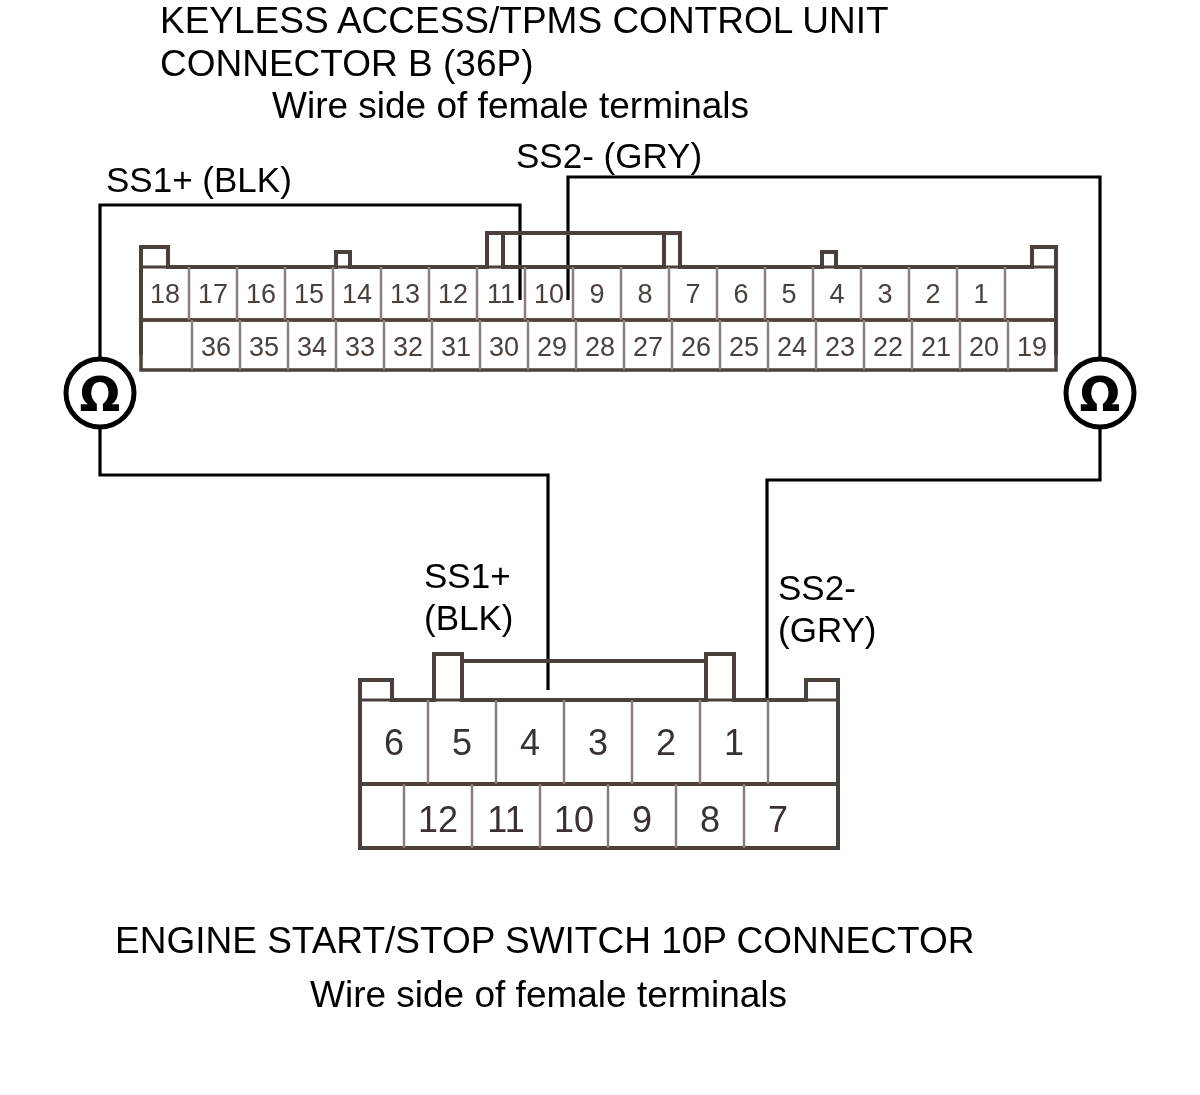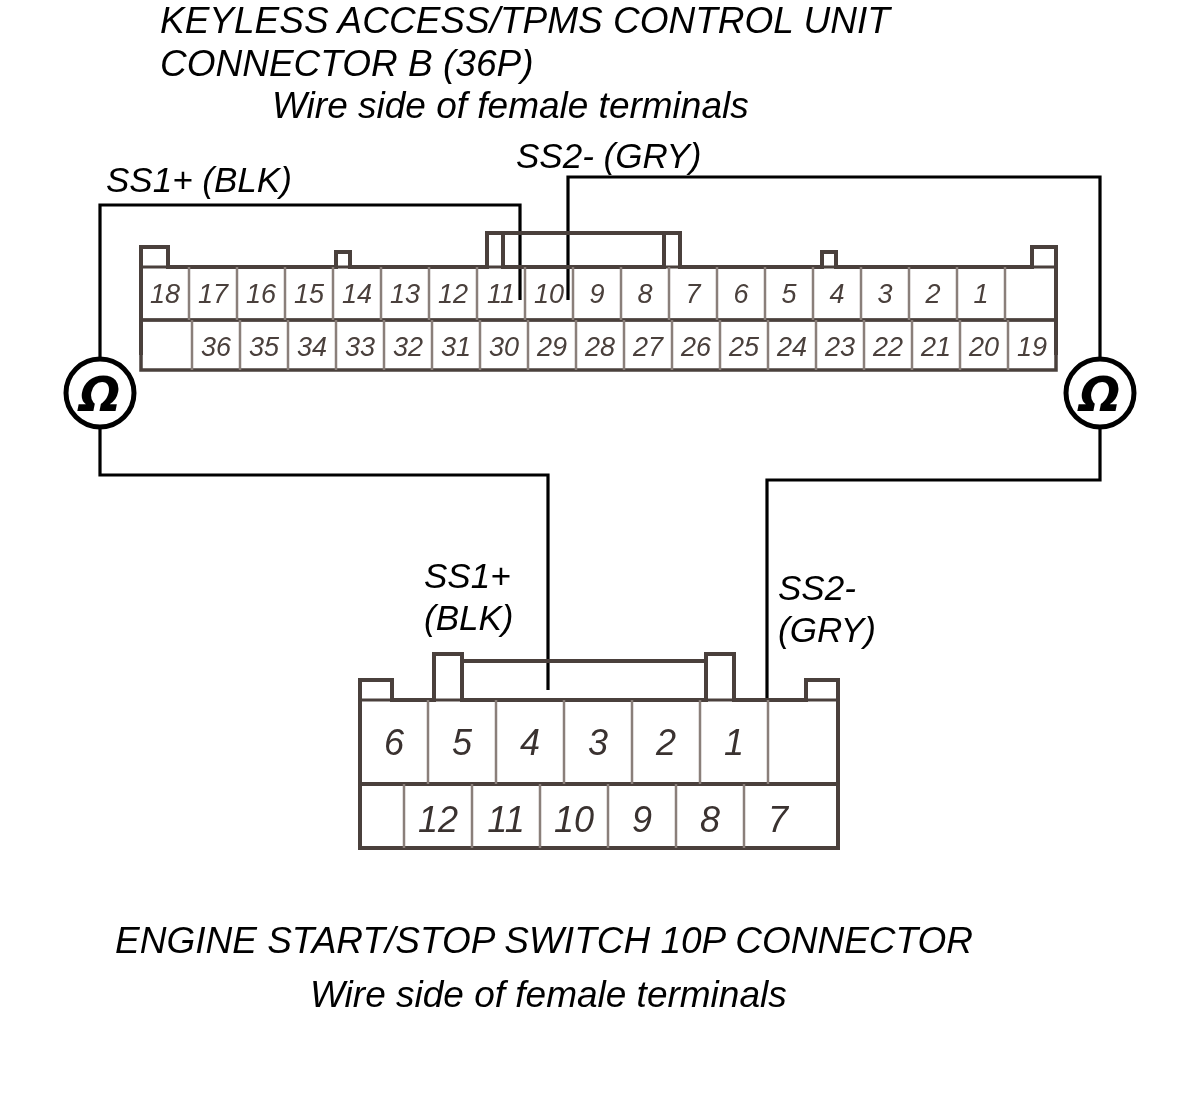--- a/index.html
+++ b/index.html
@@ -11,21 +11,20 @@
     width: 1200px;
     height: 1095px;
     font-family: "Liberation Sans", sans-serif;
     overflow: hidden;
     position: relative;
   }
   #diagram-root {
     position: relative;
     width: 1200px;
     height: 848px;
-    font-style: italic;
   }
   svg#wiring-svg {
     position: absolute;
     left: 0;
     top: 0;
     width: 1200px;
     height: 1095px;
     display: block;
   }
   .label-text {

